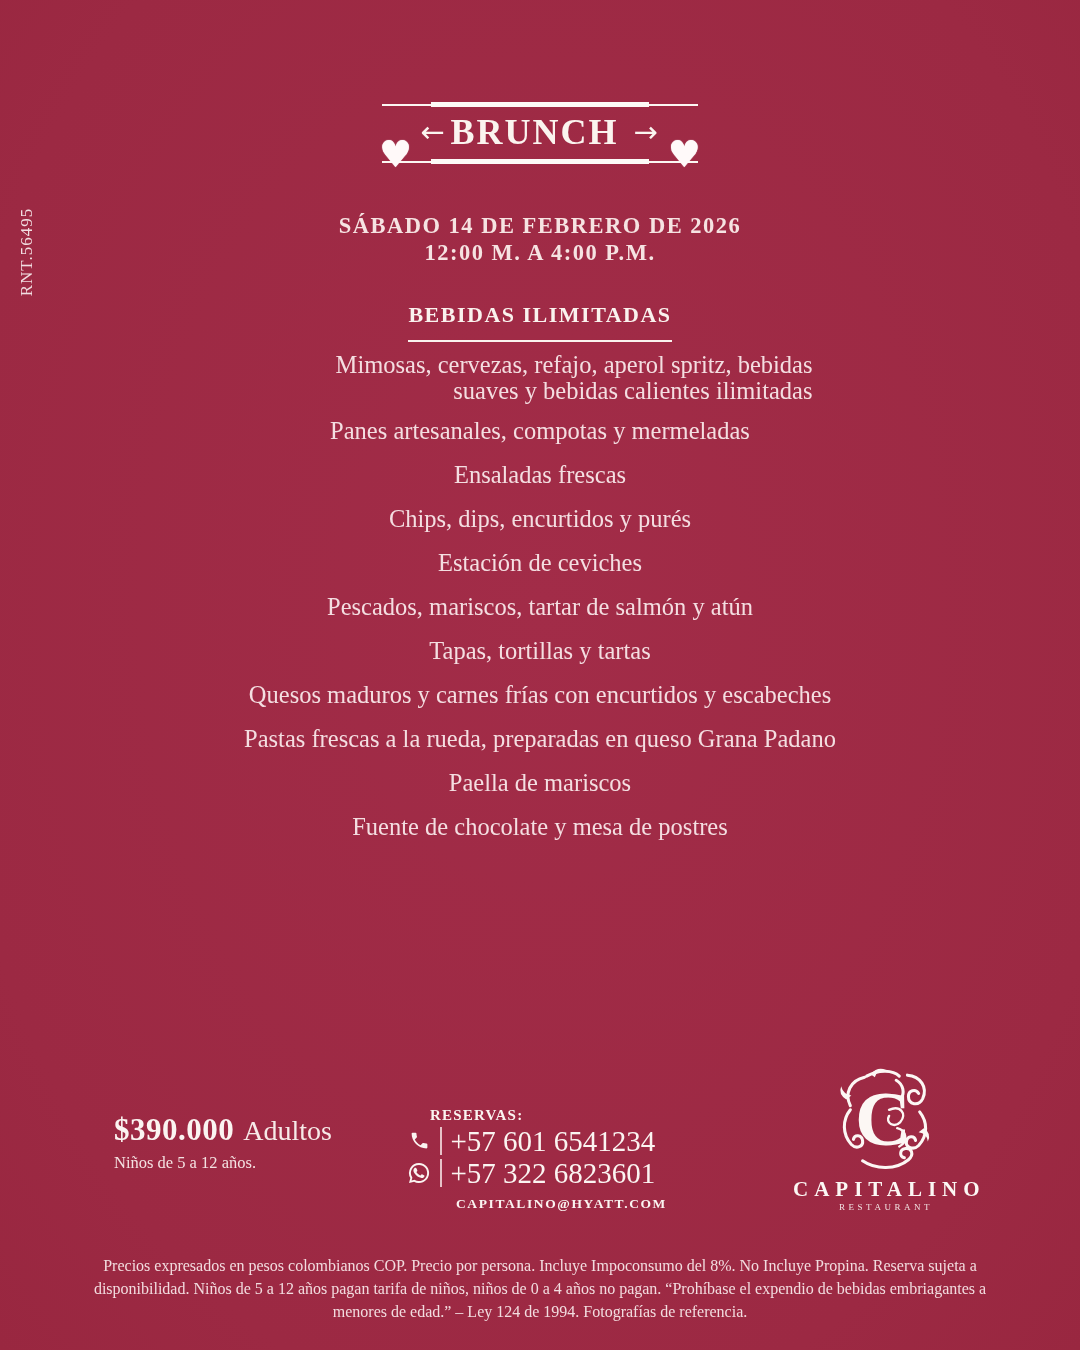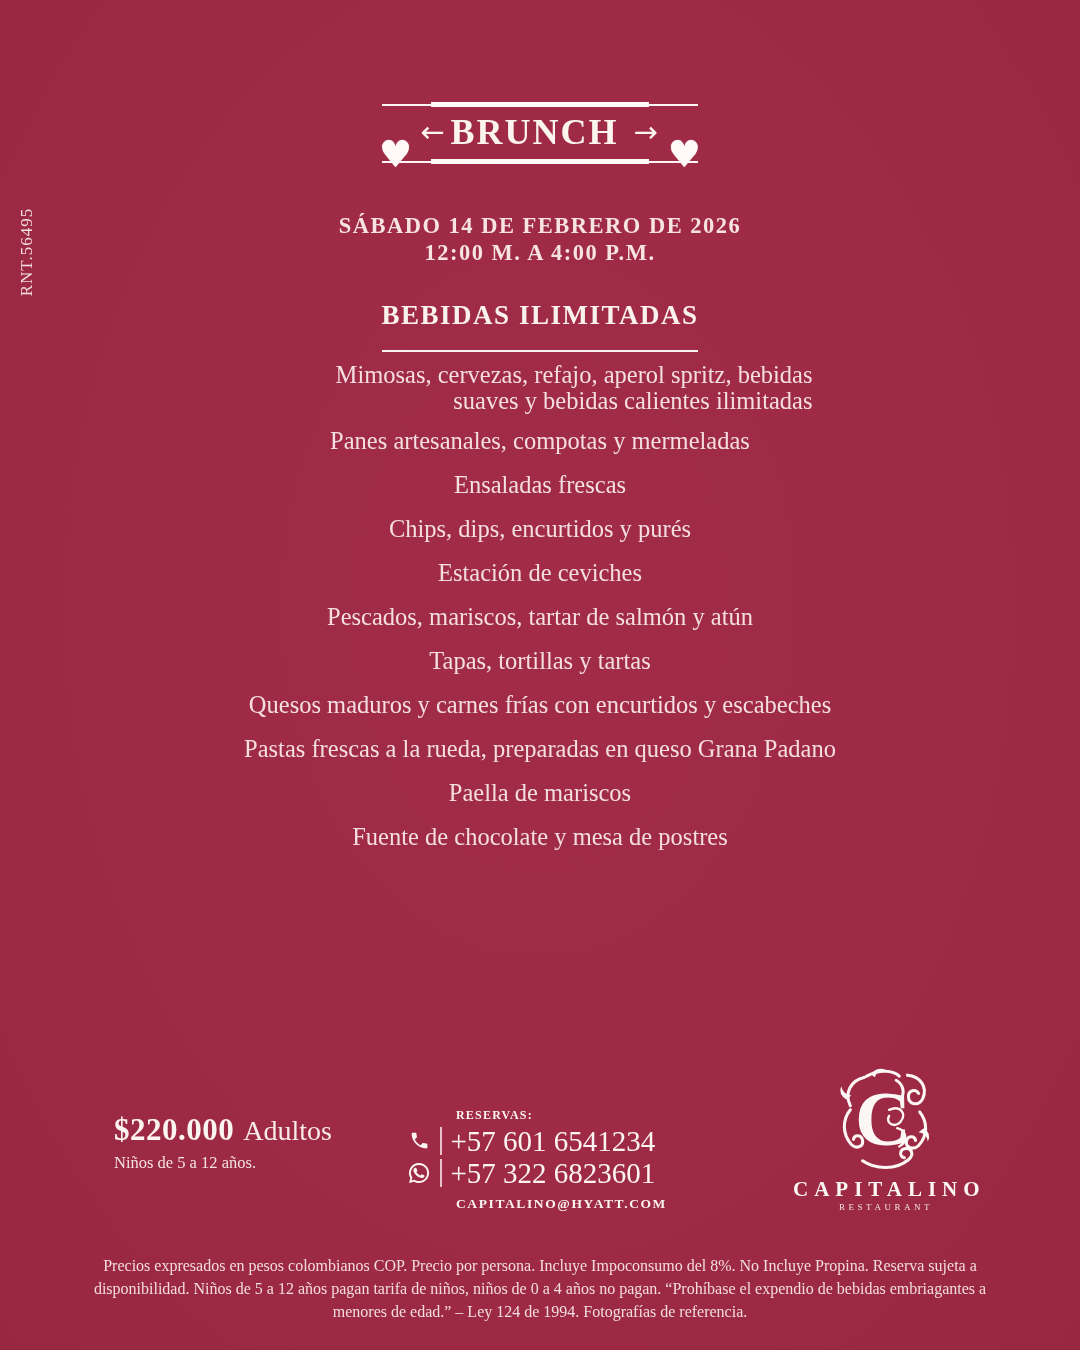--- a/index.html
+++ b/index.html
@@ -41,39 +41,39 @@
   .heart-right{right:-3px;}
 
   
   .datetime{position:absolute;top:213px;left:0;width:100%;text-align:center;color:#f6e3e2;}
   .date{font-size:22.5px;font-weight:bold;letter-spacing:1.5px;line-height:26px;}
   .time{font-size:22.5px;font-weight:bold;letter-spacing:1.5px;line-height:25px;margin-top:1px;}
 
   
   .menu{position:absolute;top:300px;left:0;width:100%;display:flex;flex-direction:column;align-items:center;color:#f4dee1;}
   .sec{
-    margin:0;font-size:27px;font-weight:bold;letter-spacing:1.5px;color:#faf2ee;
-    border-bottom:2.6px solid #faf2ee;padding-bottom:20px;line-height:30px;
+    margin:0;font-size:22px;font-weight:bold;letter-spacing:1.5px;color:#faf2ee;
+    border-bottom:2.6px solid #faf2ee;padding-bottom:10px;line-height:30px;
   }
   .sec2{margin-top:41px;}
   .bebidas-text{margin:10px 0 0;max-width:545px;text-align:right;font-size:24.5px;line-height:26px;}
   .items{margin-top:14px;display:flex;flex-direction:column;align-items:center;}
   .item{margin:0 0 18px;font-size:24.5px;line-height:26px;text-align:center;}
   .item-wide{max-width:640px;}
 
   
   .prices{position:absolute;left:114px;top:1112px;color:#fbf4f1;}
   .price-row{line-height:35px;white-space:nowrap;}
   .price{font-size:31px;font-weight:bold;letter-spacing:.5px;}
   .plabel{font-size:28px;margin-left:9px;color:#f7eae8;}
   .pnote{font-size:16.5px;line-height:18px;margin-top:2px;color:#f4e2e2;}
 
   
   .reserv{position:absolute;left:406px;top:1107px;color:#fbf4f1;}
-  .rlabel{margin-left:50px;font-size:12px;font-weight:bold;letter-spacing:1.2px;line-height:17px;}
+  .rlabel{margin-left:24px;font-size:15px;font-weight:bold;letter-spacing:1.2px;line-height:17px;}
   .rrow{display:flex;align-items:center;height:31px;margin-top:1px;}
   .ricon{width:26px;display:flex;justify-content:center;align-items:center;}
   .vline{width:1.5px;height:28px;background:rgba(255,246,244,.75);margin:0 9px 0 8px;}
   .rnum{font-size:29px;line-height:30px;white-space:nowrap;}
   .remail{margin-left:50px;margin-top:8px;font-size:13.5px;font-weight:bold;letter-spacing:1.6px;}
 
   
   .brand{position:absolute;left:790px;top:1066px;width:190px;text-align:center;color:#fcf7f4;}
   .monogram{display:block;margin:0 auto;width:106px;height:108px;}
   .bname{font-size:21px;font-weight:bold;letter-spacing:6px;line-height:22px;margin-top:4px;white-space:nowrap;margin-left:3px;}
@@ -129,21 +129,21 @@
       <p class="item">Tapas, tortillas y tartas</p>
       <p class="item">Quesos maduros y carnes frías con encurtidos y escabeches</p>
       <p class="item">Pastas frescas a la rueda, preparadas en queso Grana Padano</p>
       <p class="item">Paella de mariscos</p>
       <p class="item">Fuente de chocolate y mesa de postres</p>
     </div>
   </main>
 
   <section class="prices">
     <div class="price-row">
-      <span class="price">$220.000</span><span class="plabel">Adultos</span>
+      <span class="price">$390.000</span><span class="plabel">Adultos</span>
     </div>
     <div class="pnote">Niños de 5 a 12 años.</div>
   </section>
 
   <section class="reserv">
     <div class="rlabel">RESERVAS:</div>
     <div class="rrow">
       <span class="ricon">
         <svg width="21" height="21" viewBox="0 0 24 24">
             <path fill="#fbf4f1" d="M6.62 10.79c1.44 2.83 3.76 5.14 6.59 6.59l2.2-2.2c.27-.27.67-.36 1.02-.24 1.12.37 2.33.57 3.57.57.55 0 1 .45 1 1V20c0 .55-.45 1-1 1-9.39 0-17-7.61-17-17 0-.55.45-1 1-1h3.5c.55 0 1 .45 1 1 0 1.25.2 2.45.57 3.57.11.35.03.74-.25 1.02l-2.2 2.2z"></path>

